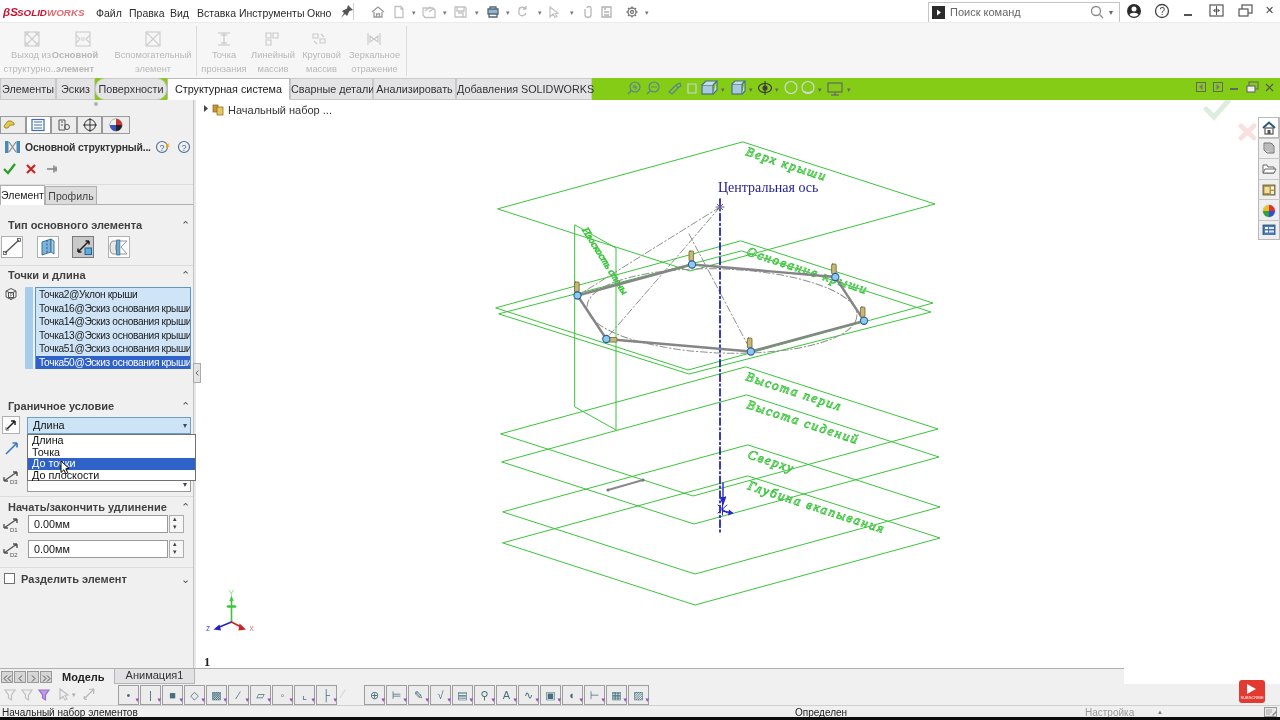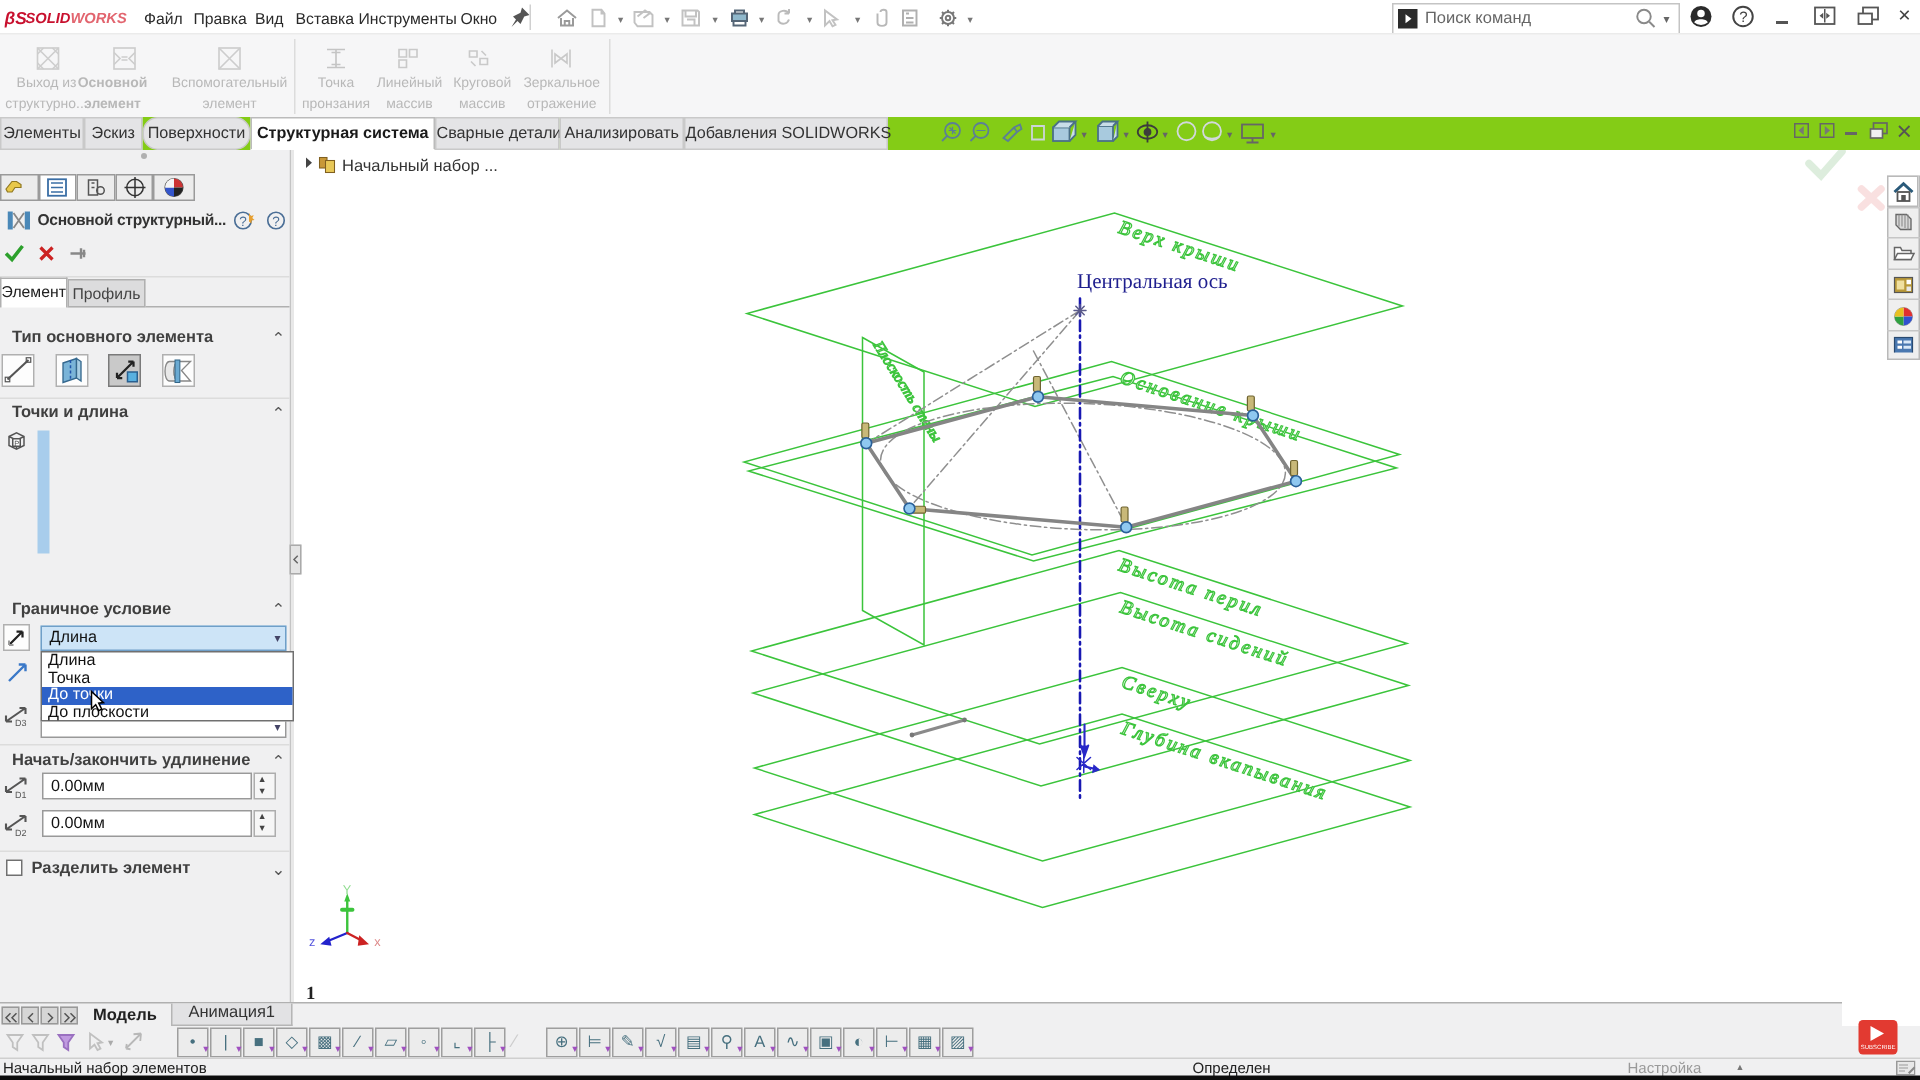--- a/index.html
+++ b/index.html
@@ -9,37 +9,37 @@
 
 #menubar { position:absolute; left:0; top:0; width:1280px; height:22px; background:#fff; }
 .menuitem { position:absolute; top:7px; font-size:10.5px; color:#2a2a2a; }
 
 #ribbon { position:absolute; left:0; top:22px; width:1280px; height:56px; background:#f6f6f7; border-top:1px solid #ebebeb;}
 .rbtn { position:absolute; text-align:center; color:#b8b8b8; font-size:9.3px; line-height:1.5; }
 .rsep { position:absolute; top:3px; width:1px; height:50px; background:#dcdcdc; }
 
 #tabrow { position:absolute; left:0; top:78px; width:1280px; height:22px; background:#84cc16; }
 .tab { position:absolute; top:0; height:22px; background:#e4e4e6; border:1px solid #c9c9c9; font-size:10.8px; color:#333; text-align:center; line-height:20px; white-space:nowrap; }
-.tab.active { background:#fff; font-weight:bold; color:#1a1a1a; border-color:#bbb; border-bottom-color:#fff; }
+.tab.active { background:#fff; font-weight:normal; color:#1a1a1a; border-color:#bbb; border-bottom-color:#fff; }
 
 #lpanel { position:absolute; left:0; top:100px; width:193px; height:568px; background:#f0f0f1; font-size:11px; color:#333; }
 .ptab { position:absolute; top:16px; width:25.5px; height:18px; background:#ececec; border:1px solid #9a9a9a; }
 .ptab.sel { background:#fff; }
 .sechdr { position:absolute; left:8px; font-weight:bold; color:#404040; font-size:11px; white-space:nowrap;}
 .chev { position:absolute; left:181px; font-size:11px; color:#555; }
 .divider { position:absolute; left:0; width:193px; height:1px; background:#dcdcdc; }
 .ibtn { position:absolute; width:22px; height:22px; background:#fdfdfd; border:1px solid #b0b0b0; }
 .lit { height:13.5px; line-height:13.5px; padding-left:3px; white-space:nowrap; overflow:hidden; font-size:10.2px; letter-spacing:-0.35px; color:#1a1a1a;}
 .ddit { height:11.5px; line-height:11.5px; padding-left:4px; white-space:nowrap; font-size:10.8px; color:#111;}
 .spinfield { position:absolute; left:28px; width:140px; height:18px; background:#fff; border:1px solid #999; font-size:10.8px; line-height:16px; padding-left:5px; color:#111;}
 .spinner { position:absolute; left:169px; width:15px; height:18px; border:1px solid #adadad; background:#f6f6f6; }
 .spinner:before { content:"\25B4"; position:absolute; top:-1px; left:3px; font-size:7px; color:#444;}
 .spinner:after { content:"\25BE"; position:absolute; top:7px; left:3px; font-size:7px; color:#444;}
 
-#modeltabs { position:absolute; left:0; top:668px; width:1228px; height:16px; background:#f0f0f1; border-top:1px solid #b0b0b0;}
+#modeltabs { position:absolute; left:0; top:668px; width:1124px; height:16px; background:#f0f0f1; border-top:1px solid #b0b0b0;}
 #btoolbar { position:absolute; left:0; top:684px; width:1280px; height:22px; background:#f0f0f1; }
 .tbtn { position:absolute; top:1px; width:21px; height:20px; background:#ececec; border:1px solid #9e9e9e; font-size:11px; text-align:center; line-height:18px; color:#47707f;}
 .tbtn:after { content:"\25BE"; position:absolute; right:-1px; bottom:-5px; font-size:7px; color:#a050c0; }
 #statusbar { position:absolute; left:0; top:705px; width:1280px; height:12px; background:#f0f0f1; border-top:1px solid #cfcfcf; font-size:10px; color:#222;}
 #blackstrip { position:absolute; left:0; top:717px; width:1280px; height:3px; background:#0d0d0d; }
 .navb { position:absolute; top:2px; width:12px; height:12px; background:#d6d6d6; border:1px solid #999; color:#555; font-size:8px; text-align:center; line-height:11px;}
 </style>
 </head>
 <body>
 
@@ -403,20 +403,28 @@
   <div class="divider" style="top:165px;"></div>
 
   <div class="sechdr" style="top:169px;">Точки и длина</div>
   <div class="chev" style="top:169px;">⌃</div>
   <svg class="abs" style="left:3px;top:186px" width="16" height="16" viewBox="0 0 16 16" fill="none" stroke="#555">
       <path d="M3,5 L8,2.5 L13,5 L13,11 L8,13.5 L3,11 Z M3,5 L8,7.5 L13,5 M8,7.5 L8,13.5"></path>
       <rect x="5.5" y="6.5" width="5" height="5" fill="#fff" stroke="#555"></rect>
       <text x="6.5" y="11" font-size="5px" fill="#555" stroke="none">P</text>
     </svg>
   <div class="abs" style="left:25px;top:187px;width:8px;height:82px;background:#a8cdec;"></div>
+  <div class="abs" style="left:35px;top:187px;width:156px;height:82px;background:#cfe5f7;border:1px solid #5a96c8;">
+    <div class="lit">Точка2@Уклон крыши</div>
+    <div class="lit">Точка16@Эскиз основания крыши</div>
+    <div class="lit">Точка14@Эскиз основания крыши</div>
+    <div class="lit">Точка13@Эскиз основания крыши</div>
+    <div class="lit">Точка51@Эскиз основания крыши</div>
+    <div class="lit" style="background:#2e62c8;color:#fff;">Точка50@Эскиз основания крыши</div>
+  </div>
   <div class="abs" style="left:193px;top:263px;width:8px;height:20px;background:#e4e4e4;border:1px solid #aaa;"></div>
     <svg class="abs" style="left:195px;top:270px" width="4" height="6">
       <path d="M3.5,0.5 L1,3 L3.5,5.5" stroke="#666" fill="none"></path>
     </svg>
 
   <div class="sechdr" style="top:300px;">Граничное условие</div>
   <div class="chev" style="top:300px;">⌃</div>
   <svg class="abs" style="left:2px;top:316px" width="18" height="18" viewBox="0 0 18 18">
       <rect x="0.5" y="0.5" width="17" height="17" fill="#fdfdfd" stroke="#b0b0b0"></rect>
       <path d="M4,14 L13,5 M13,5 L9,5 M13,5 L13,9" stroke="#222" stroke-width="1.5" fill="none"></path>

